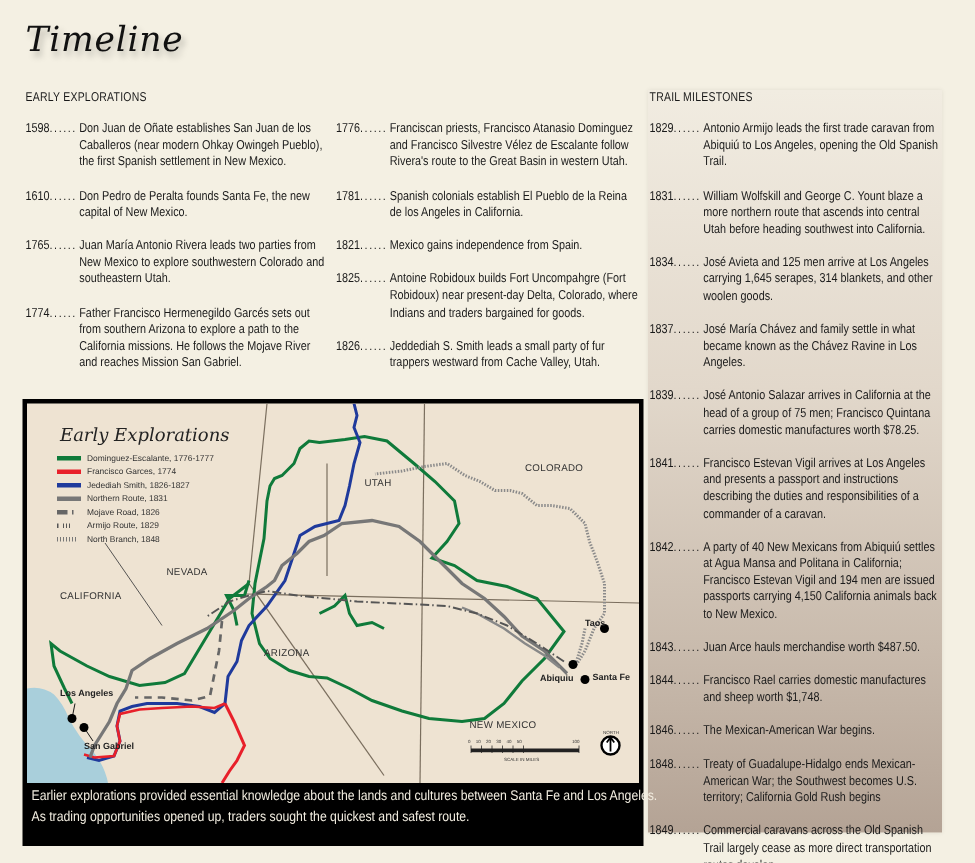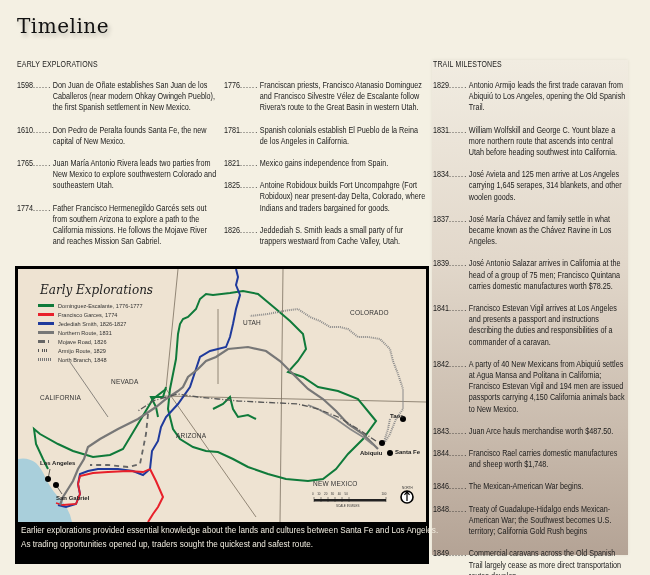--- a/index.html
+++ b/index.html
@@ -6,21 +6,22 @@
   html, body { width: 650px; height: 575px; overflow: hidden; }
   body {
     background: #f4f0e3;
     font-family: "Liberation Sans", sans-serif;
     color: #1a1a1a;
     position: relative;
   }
   .title {
     position: absolute; left: 17px; top: 14px;
     font-family: "DejaVu Serif", serif;
-    font-size: 20px;
+    font-style: italic;
+    font-size: 23px;
     letter-spacing: 0.5px;
     color: #111;
     text-shadow: 2px 3px 4px rgba(0,0,0,0.25);
   }
   .section-head {
     position: absolute;
     font-family: "Liberation Sans Narrow", "Liberation Sans", sans-serif;
     font-size: 8.5px;
     letter-spacing: 0.2px;
     transform: scaleX(0.82);

